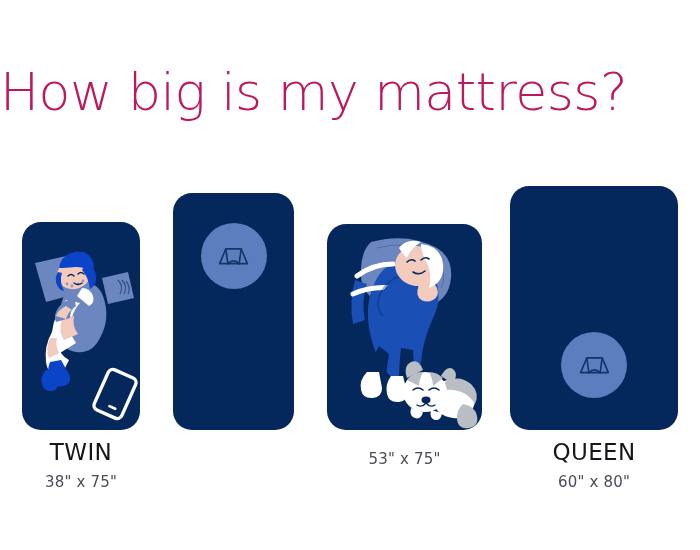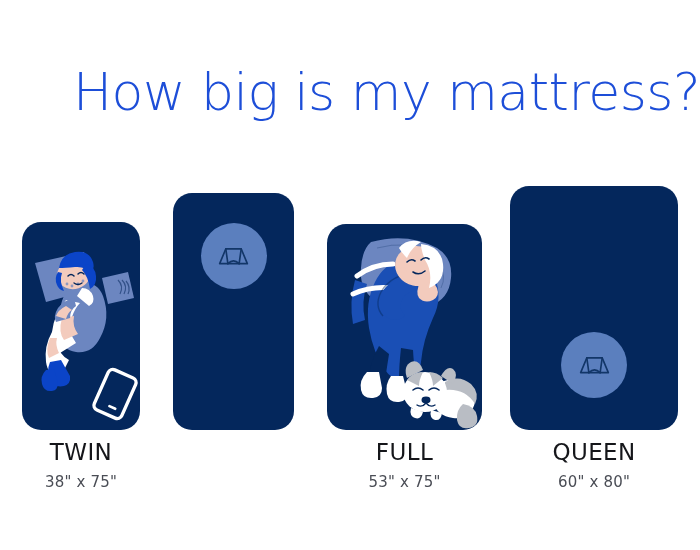--- a/index.html
+++ b/index.html
@@ -19,25 +19,25 @@
     width: 700px;
     height: 550px;
   }
 
   
   #page-title {
     position: absolute;
     top: 62px;
     left: 0;
     width: 700px;
-    text-align: right;
+    text-align: left;
     font-size: 52px;
     font-weight: 300;
     letter-spacing: -0.5px;
-    color: #1d4ed8;
+    color: #be185d;
     white-space: nowrap;
     font-family: "DejaVu Sans", sans-serif;
   }
 
   
   #mattress-row {
     position: absolute;
     top: 0;
     left: 0;
     width: 700px;
@@ -224,21 +224,20 @@
         <ellipse cx="99" cy="176" rx="4.5" ry="3.4" fill="#04275C"></ellipse>
         <path d="M99 179 q-4 5 -9 2" stroke="#04275C" stroke-width="1.4" fill="none" stroke-linecap="round"></path>
         <path d="M99 179 q4 5 9 2" stroke="#04275C" stroke-width="1.4" fill="none" stroke-linecap="round"></path>
       </g>
       <path d="M84 184 q-2 8 4 10 q6 2 8 -6 Z" fill="#FFFFFF"></path>
       <path d="M104 186 q-2 8 4 10 q6 1 7 -7 Z" fill="#FFFFFF"></path>
     </g>
   </svg>
         </div>
         <div class="label-block" style="top: 441px;">
-          <div class="size-name">FULL</div>
           <div class="size-dims">53" x 75"</div>
         </div>
       </div>
       <div class="mattress-cell" style="left: 510px; top: 0px; width: 168px; height: 550px;">
         <div class="mattress-bed" style="height: 244px; bottom: 120px; background: rgb(4, 39, 92);">
           <div class="badge-wrap" style="width: 66px; height: 66px; background: rgb(91, 127, 190); left: 51px; top: 146px; display: flex; align-items: center; justify-content: center;">
             <svg class="badge-icon-svg" width="41" height="41" viewBox="0 0 40 40">
       <g fill="none" stroke="#123668" stroke-width="1.6" stroke-linejoin="round" stroke-linecap="round">
         <path d="M6.5 27 L12.5 12.5 L27.5 12.5 L33.5 27 Z"></path>
         <path d="M12.5 12.5 L14.5 27"></path>

